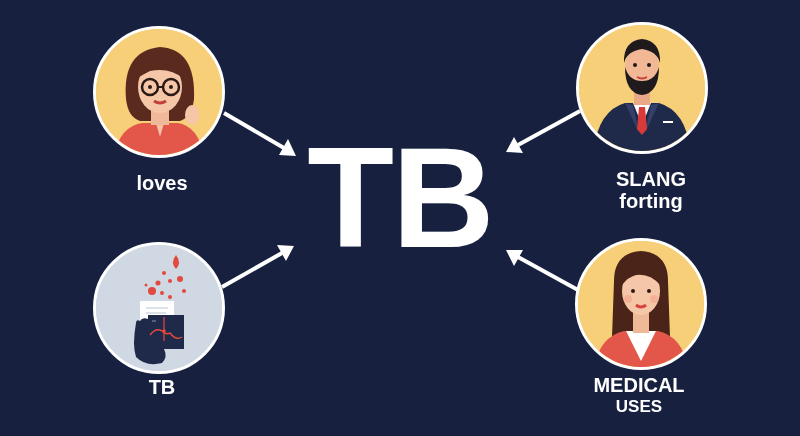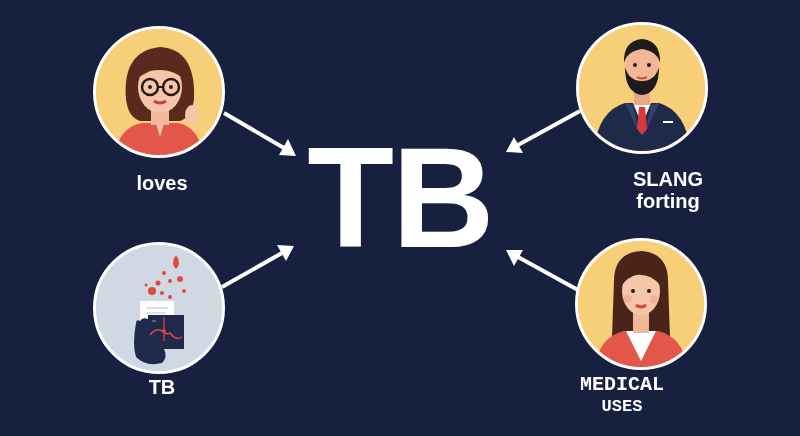--- a/index.html
+++ b/index.html
@@ -104,21 +104,21 @@
 
       <path d="M46 42 Q46 68 63 70 Q80 68 80 42 Q76 56 63 56 Q50 56 46 42Z" fill="#1f1a1c"></path>
 
       <path d="M45 38 Q44 16 63 14 Q82 16 81 38 Q78 26 63 24 Q48 26 45 38Z" fill="#1f1a1c"></path>
 
       <circle cx="56" cy="40" r="2" fill="#1f1a1c"></circle>
       <circle cx="70" cy="40" r="2" fill="#1f1a1c"></circle>
       <path d="M58 52 Q63 55 68 52" stroke="#c2413b" stroke-width="2" fill="none"></path>
     </svg>
   </div>
-  <div class="label" style="left:588px; top:168px;">
+  <div class="label" style="left:571px; top:168px;">
     <span class="l1">SLANG</span>
     <span class="l2">forting</span>
   </div>
 
   <div class="avatar" style="left:93px; top:242px; background:#cfd8e3;">
     <svg width="126" height="126" viewBox="0 0 126 126">
       <rect width="126" height="126" fill="#cfd8e3"></rect>
 
       <path d="M80 10 Q86 18 80 24 Q74 18 80 10Z" fill="#e2493f"></path>
       <circle cx="68" cy="28" r="2" fill="#e2493f"></circle>
@@ -163,18 +163,18 @@
 
       <path d="M44 44 Q48 20 66 22 Q82 26 82 44 Q72 32 58 34 Q50 36 44 44Z" fill="#4a2418"></path>
 
       <circle cx="55" cy="50" r="2" fill="#2a1a16"></circle>
       <circle cx="71" cy="50" r="2" fill="#2a1a16"></circle>
       <circle cx="50" cy="58" r="4" fill="#f1a48e" opacity="0.6"></circle>
       <circle cx="76" cy="58" r="4" fill="#f1a48e" opacity="0.6"></circle>
       <path d="M58 64 Q63 68 68 64" stroke="#d8433d" stroke-width="3" fill="none"></path>
     </svg>
   </div>
-  <div class="label" style="left:542px; top:374px;font-family:Liberation Mono, monospace;">
+  <div class="label" style="left:559px; top:374px;">
     <span class="l1">MEDICAL</span>
     <span class="l2" style="font-size:17px;">USES</span>
   </div>
 
 </div>
 
 </body></html>

